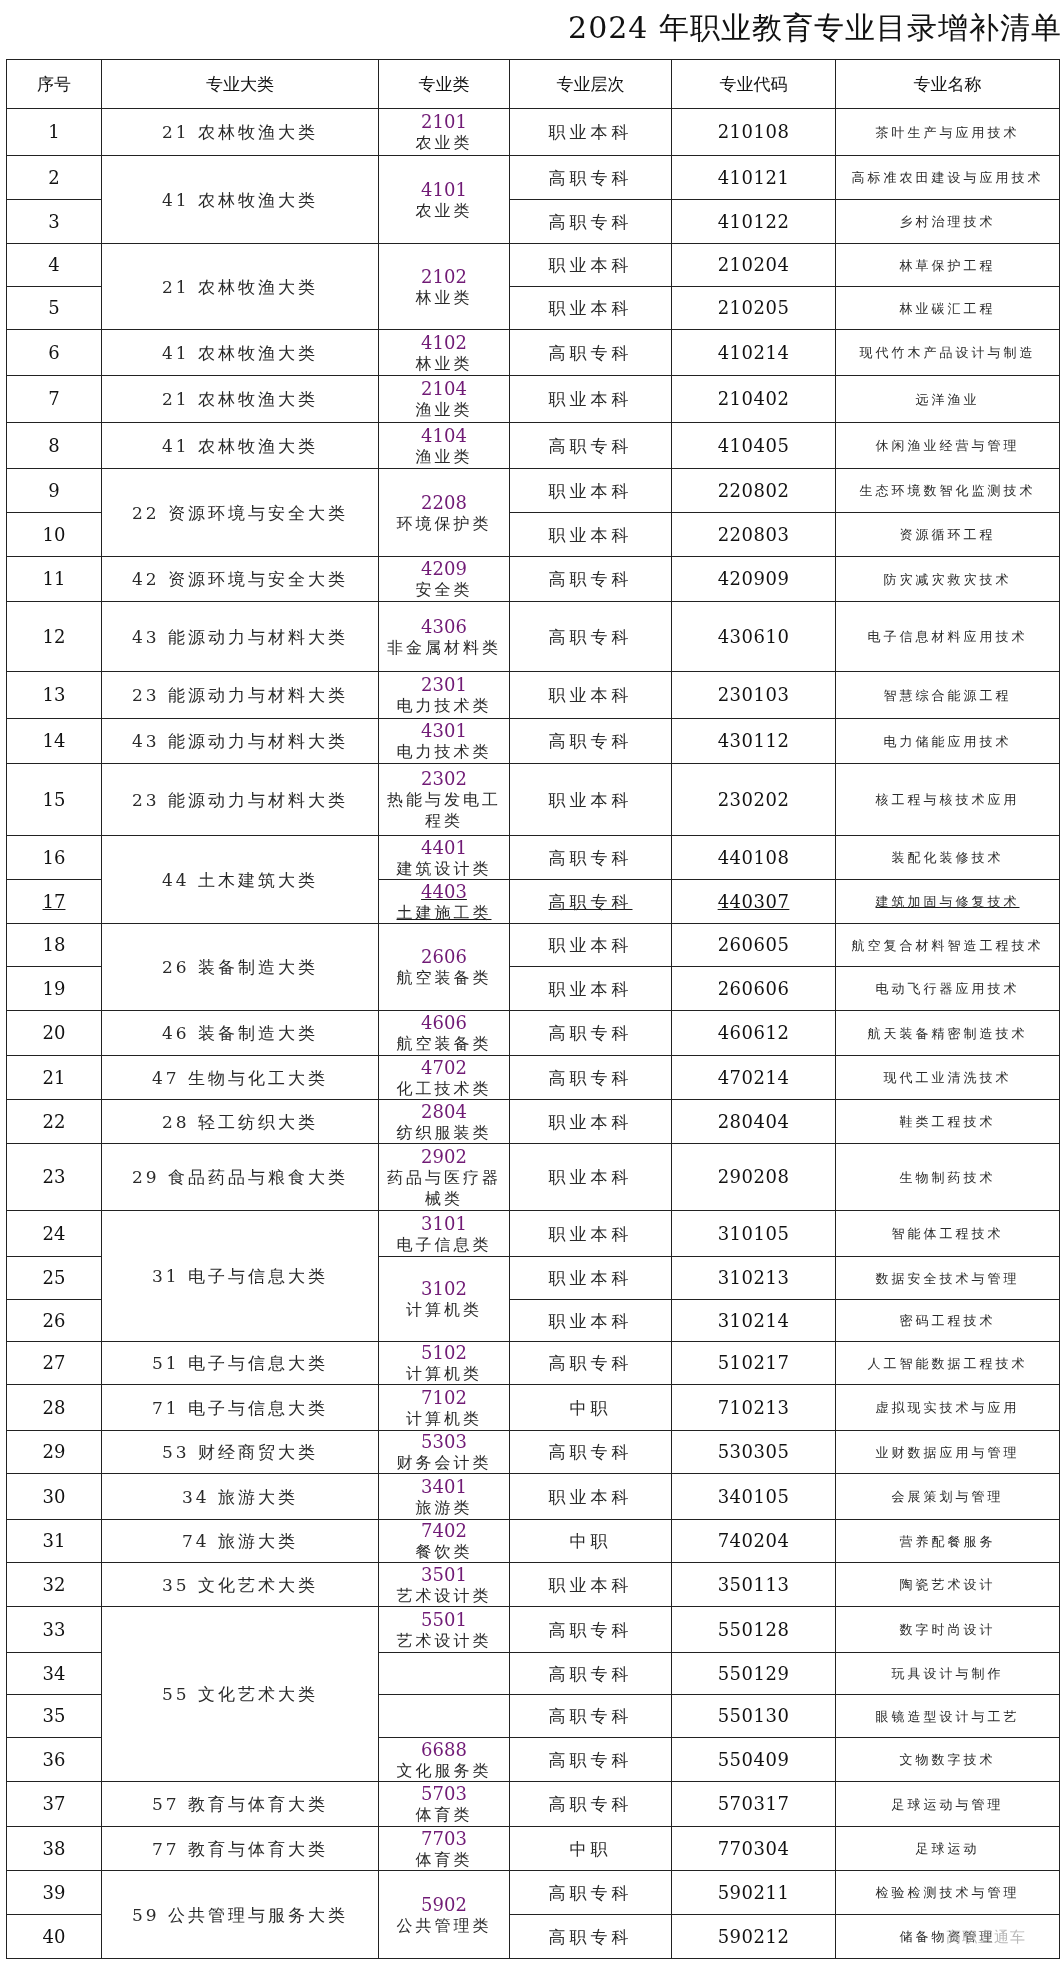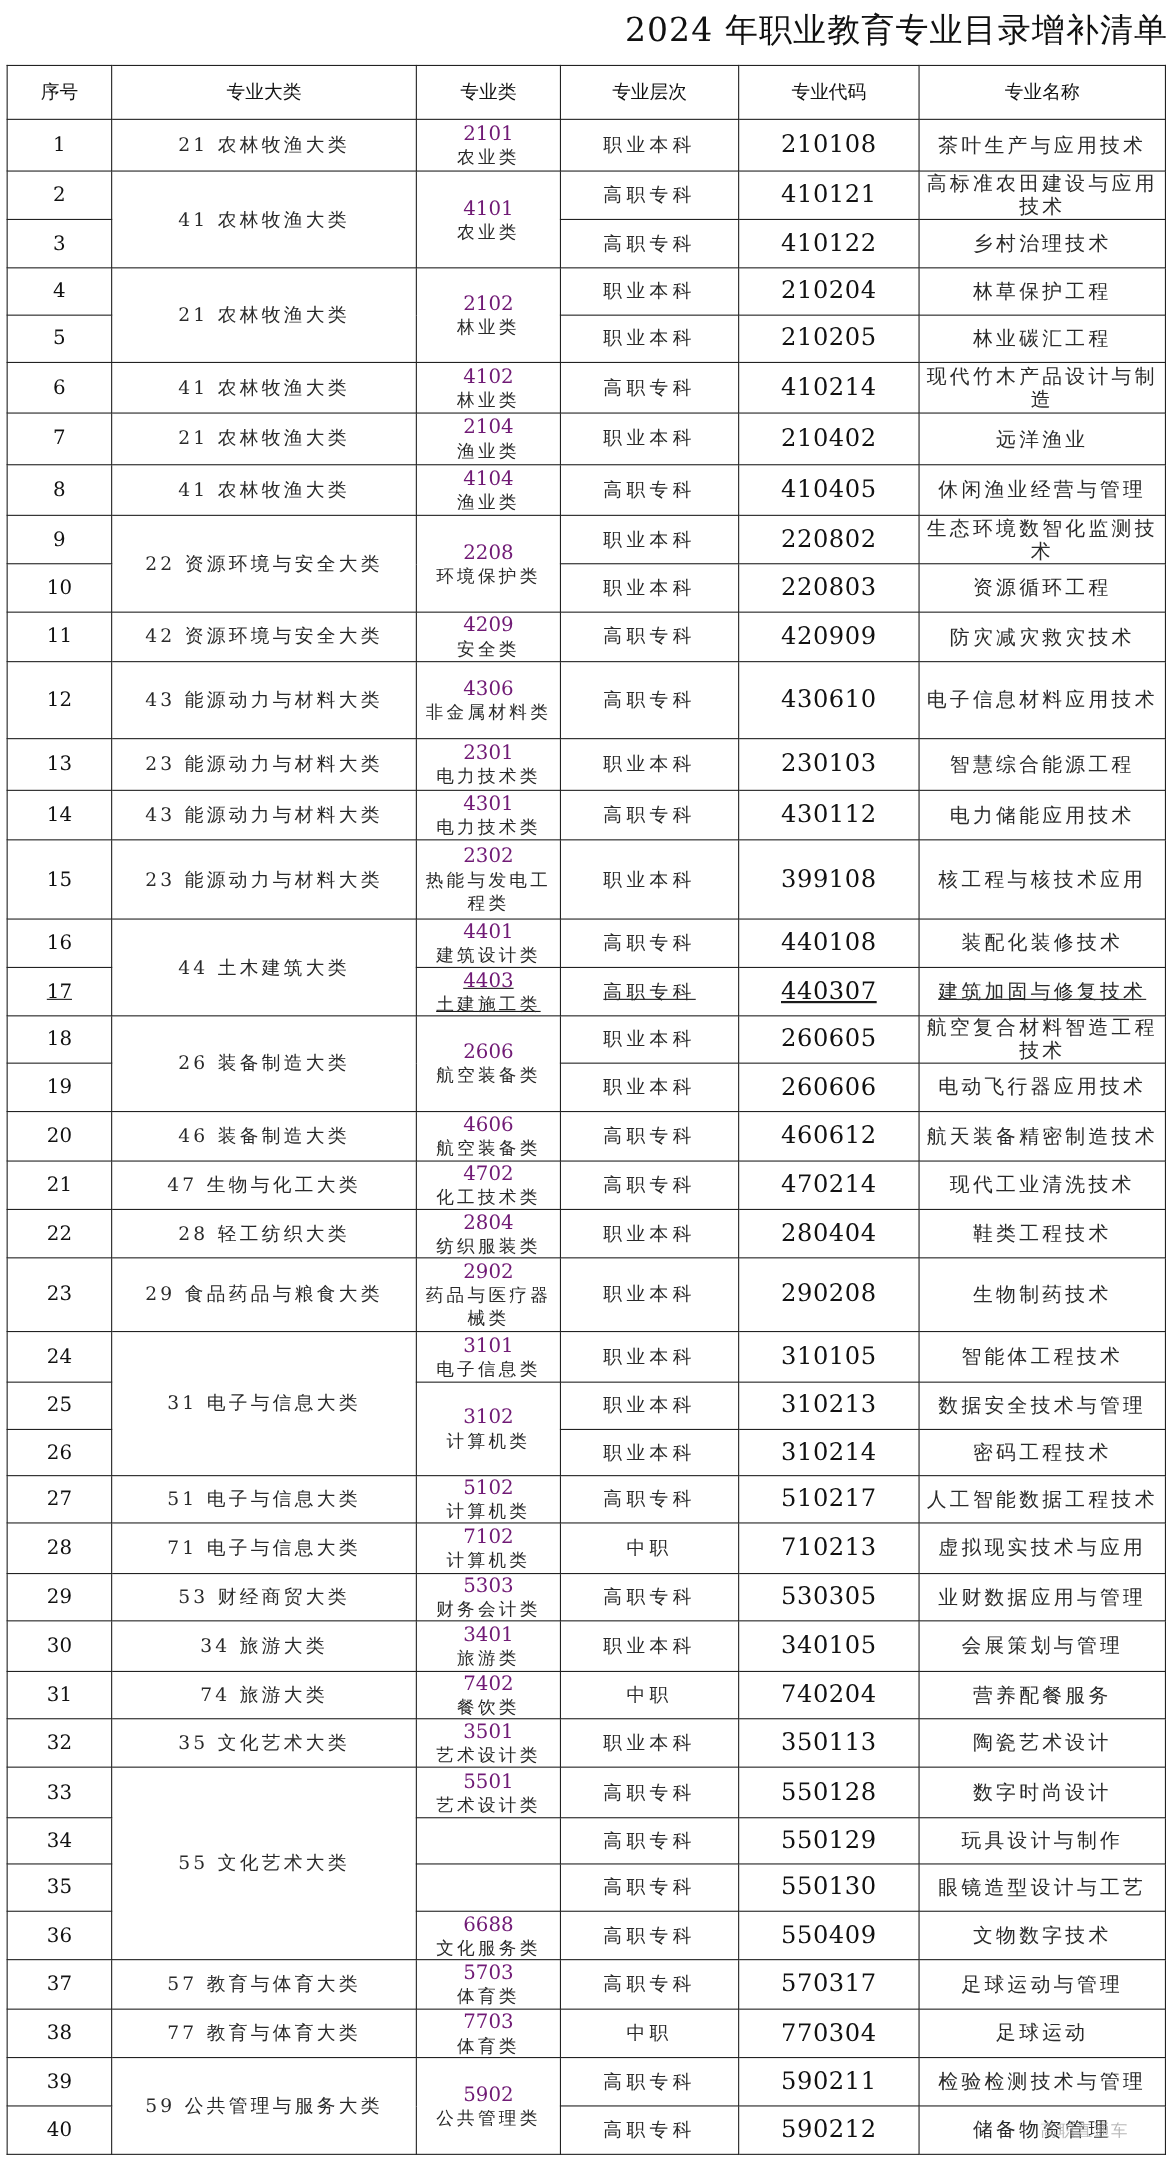--- a/index.html
+++ b/index.html
@@ -7,26 +7,26 @@
          font-family: "DejaVu Serif", "Liberation Serif", serif; color: #1a1a1a; }
   .title { position: absolute; left: 0; top: 6px; width: 1062px; text-align: right;
            font-size: 30px; line-height: 44px; letter-spacing: 1px; color: #111; }
   table { position: absolute; left: 6px; top: 59px; border-collapse: collapse;
           table-layout: fixed; width: 1053px; }
   td, th { border: 1.6px solid #222; text-align: center; vertical-align: middle;
            padding: 0 4px; font-weight: normal; font-size: 17px; line-height: 22px;
            color: #2a2a2a; overflow: hidden; }
   th { font-family: "DejaVu Sans", "Liberation Sans", sans-serif; font-size: 17px; color: #111; }
   td.num { font-size: 18px; color: #111; }
-  td.code { font-size: 22px; color: #111; letter-spacing: 0.5px; }
+  td.code { font-size: 18px; color: #111; letter-spacing: 0.5px; }
   td.cat { letter-spacing: 3px; }
   td.sub { font-size: 16px; line-height: 21px; letter-spacing: 3px; }
   td.sub .sc { display: block; letter-spacing: 0; font-size: 18px; color: #701a75; }
   td.lvl { letter-spacing: 4px; }
-  td.name { letter-spacing: 3px; font-size: 18px; line-height: 21px; }
+  td.name { letter-spacing: 3px; font-size: 13px; line-height: 21px; }
   .wm { position: absolute; left: 946px; top: 1928px; font-family: "DejaVu Sans", sans-serif;
         font-size: 15px; color: rgba(160,160,160,0.75); letter-spacing: 1px; }
 </style>
 </head>
 <body>
 
 <div class="title">2024 年职业教育专业目录增补清单</div>
 
 <table>
   <colgroup>
@@ -152,21 +152,21 @@
         <td class="sub"><span class="sc">4301</span><span>电力技术类</span></td>
         <td class="lvl">高职专科</td>
         <td class="code">430112</td>
         <td class="name">电力储能应用技术</td>
       </tr>
       <tr style="height: 72px;">
         <td class="num">15</td>
         <td class="cat">23 能源动力与材料大类</td>
         <td class="sub"><span class="sc">2302</span><span>热能与发电工程类</span></td>
         <td class="lvl">职业本科</td>
-        <td class="code">399108</td>
+        <td class="code">230202</td>
         <td class="name">核工程与核技术应用</td>
       </tr>
       <tr style="height: 44px;">
         <td class="num">16</td>
         <td class="cat" rowspan="2">44 土木建筑大类</td>
         <td class="sub"><span class="sc">4401</span><span>建筑设计类</span></td>
         <td class="lvl">高职专科</td>
         <td class="code">440108</td>
         <td class="name">装配化装修技术</td>
       </tr>

